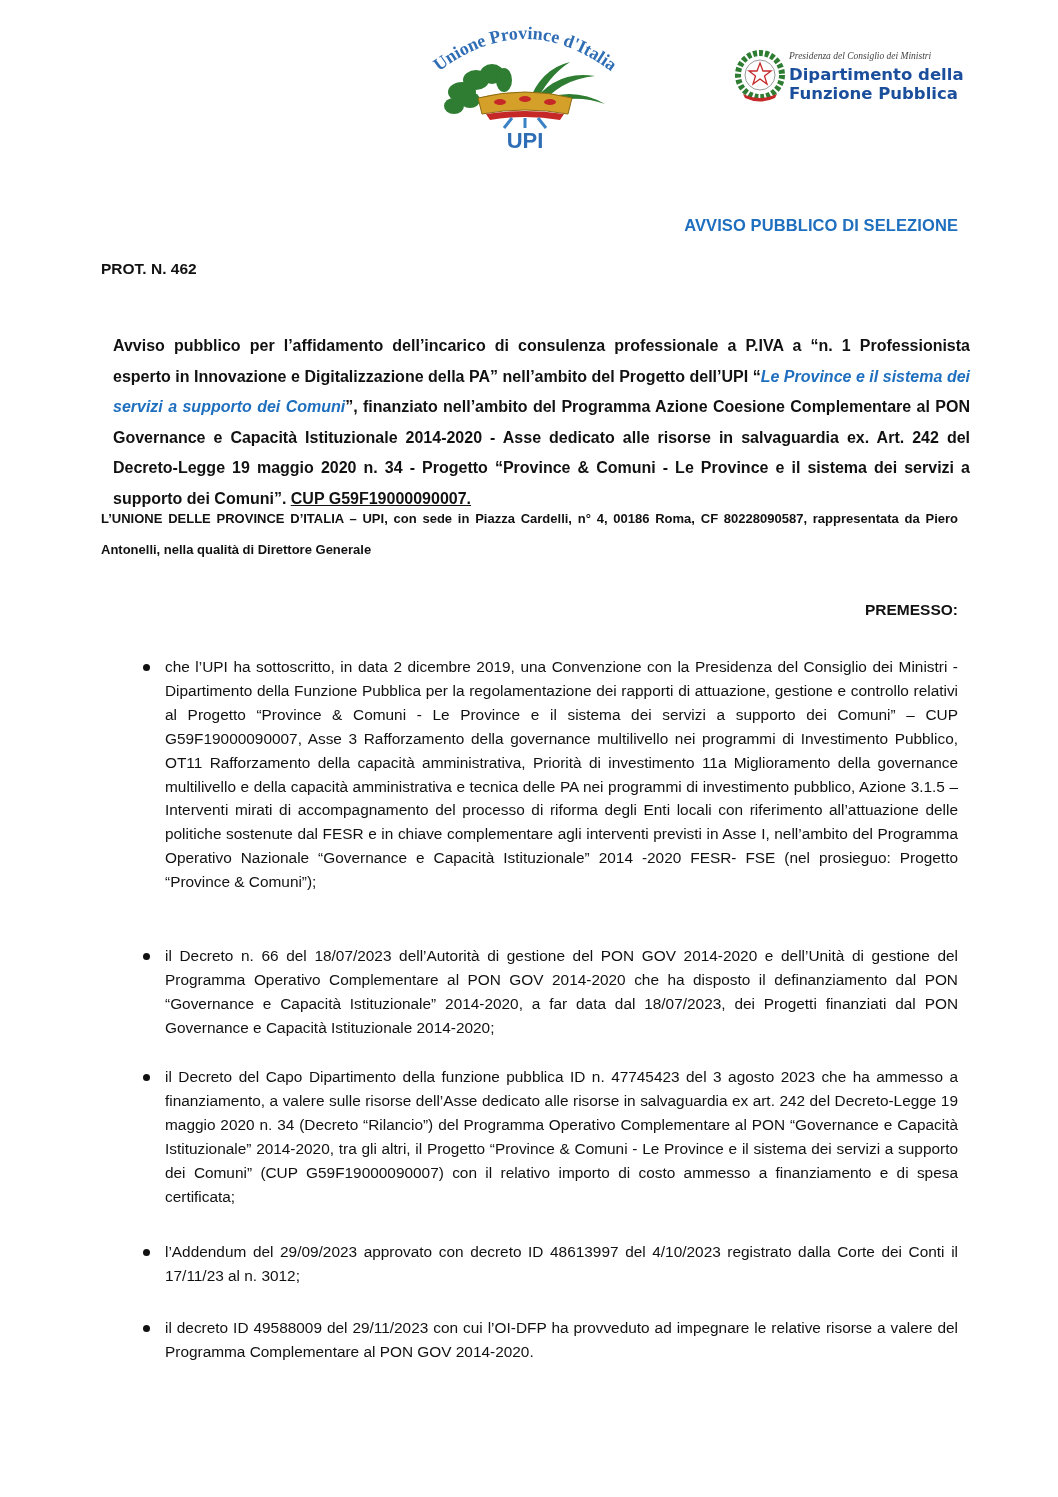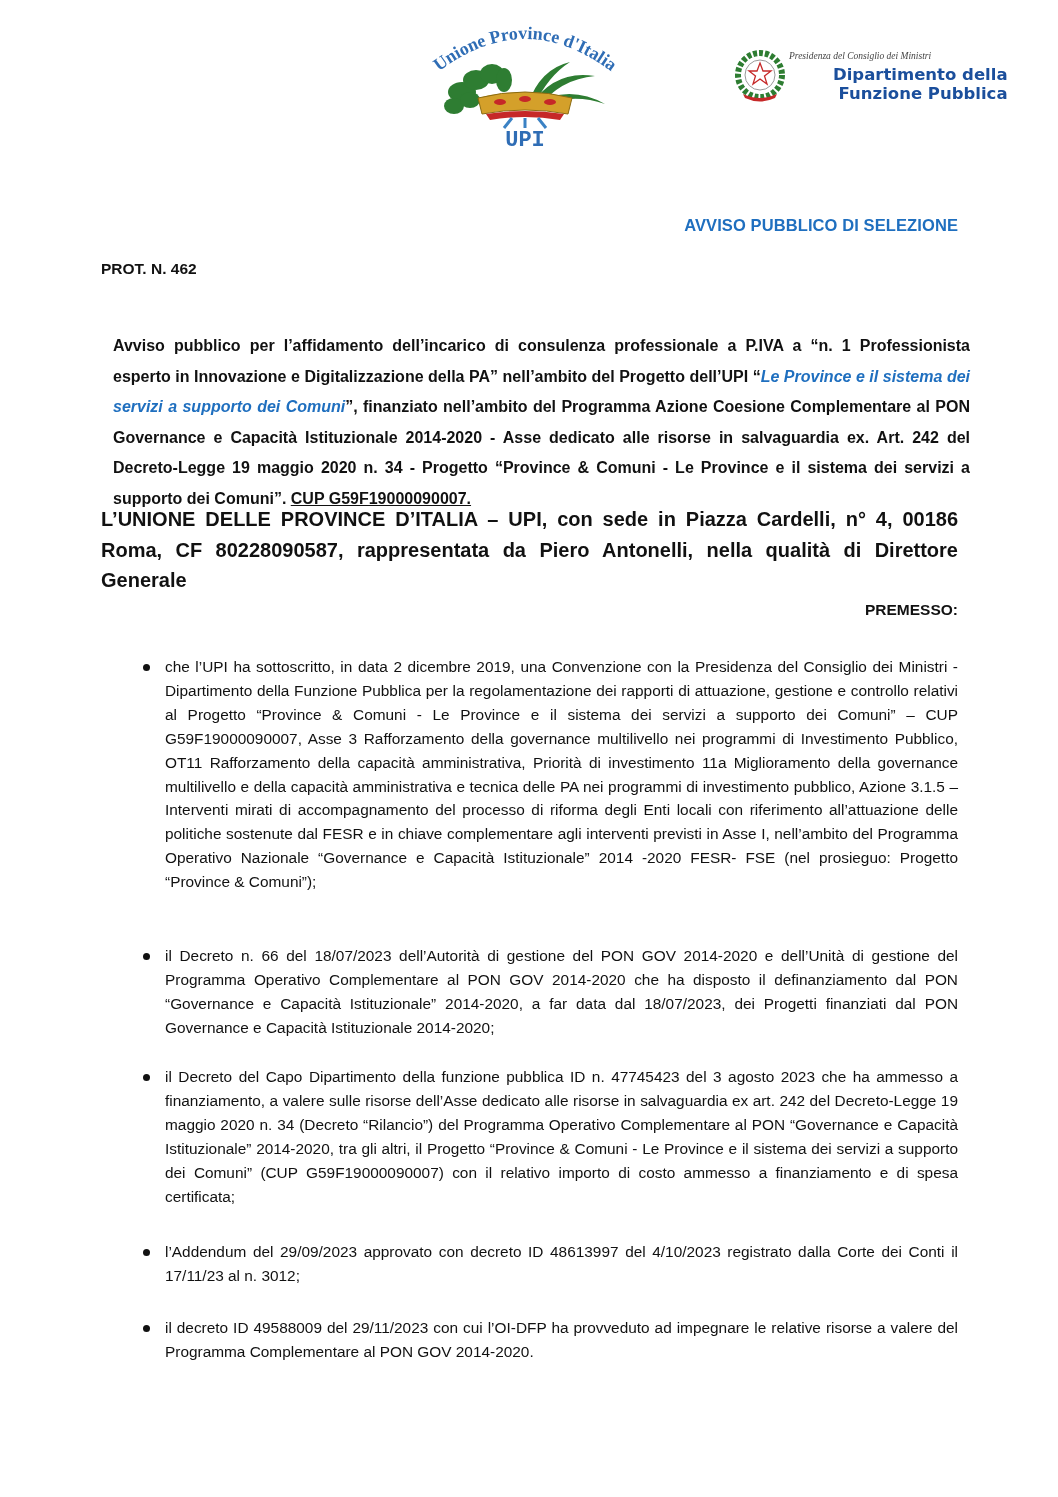--- a/index.html
+++ b/index.html
@@ -13,45 +13,45 @@
     .poc-mark { position: absolute; left: 0; top: 0; }
     .poc-text { position: absolute; left: 132px; top: 2px; color: #3a6b2a;
                 font-family: "DejaVu Sans", sans-serif; font-size: 12.5px; line-height: 12.5px;
                 letter-spacing: 0.2px; }
     .poc-text div { white-space: nowrap; }
 
     
     .upi { position: absolute; left: 420px; top: 14px; width: 210px; height: 140px; }
     .upi-arc { position: absolute; left: 0; top: 0; }
     .upi-name { position: absolute; left: 0; top: 114px; width: 210px; text-align: center;
-                font-family: Liberation Mono, monospace; font-weight: bold; font-size: 22px;
+                font-family: Liberation Sans, sans-serif; font-weight: bold; font-size: 22px;
                 color: #2f6db5; }
 
     
-    .dfp { position: absolute; left: 735px; top: 48px; width: 240px; height: 60px; text-align: right; }
+    .dfp { position: absolute; left: 735px; top: 48px; width: 240px; height: 60px; }
     .dfp-emblem { position: absolute; left: 0; top: 2px; }
     .dfp-script { position: absolute; left: 54px; top: 3px; font-family: "Liberation Serif", serif;
                   font-style: italic; font-size: 9.5px; color: #444; white-space: nowrap; }
     .dfp-title { position: absolute; left: 54px; top: 17px; font-family: "DejaVu Sans", sans-serif;
-                 font-weight: bold; font-size: 16.5px; line-height: 19px; color: #1b4f9c; white-space: nowrap; margin-left: 44px; }
+                 font-weight: bold; font-size: 16.5px; line-height: 19px; color: #1b4f9c; white-space: nowrap; }
 
     .doc { position: absolute; left: 101px; top: 0; width: 857px;
            font-family: "Liberation Sans", sans-serif; font-size: 15.4px; }
 
     .title { position: absolute; top: 216px; left: 0; width: 857px; text-align: right;
              color: #1f6fbf; font-weight: bold; font-size: 16.5px; letter-spacing: 0.1px; }
     .prot { position: absolute; top: 260px; left: 0; font-weight: bold; font-size: 15.5px; }
 
     .intro { position: absolute; top: 297px; left: 12px; width: 857px; font-weight: bold;
              line-height: 30.5px; text-align: justify; font-size: 16px; margin-top: 34px; }
     .intro .italic-link { color: #1f6fbf; font-style: italic; }
     .intro .cup { text-decoration: underline; }
 
     .party { position: absolute; top: 504px; left: 0; width: 857px; font-weight: bold;
-             line-height: 30.5px; text-align: justify; font-size: 20px; }
+             line-height: 30.5px; text-align: justify; font-size: 13px; }
 
     .premesso { position: absolute; top: 601px; left: 0; width: 857px; text-align: right;
                 font-weight: bold; font-size: 15.5px; }
 
     .bullets { position: absolute; left: 0; top: 0; width: 857px; margin: 0; padding: 0; list-style: none; }
     .bullet { position: absolute; left: 0; width: 857px; }
     .bullet .dot { position: absolute; left: 42px; top: 9px; width: 7px; height: 7px;
                    border-radius: 50%; background: #111; }
     .bullet .txt { position: absolute; left: 64px; width: 793px; line-height: 23.9px;
                    text-align: justify; font-size: 15.4px; }

